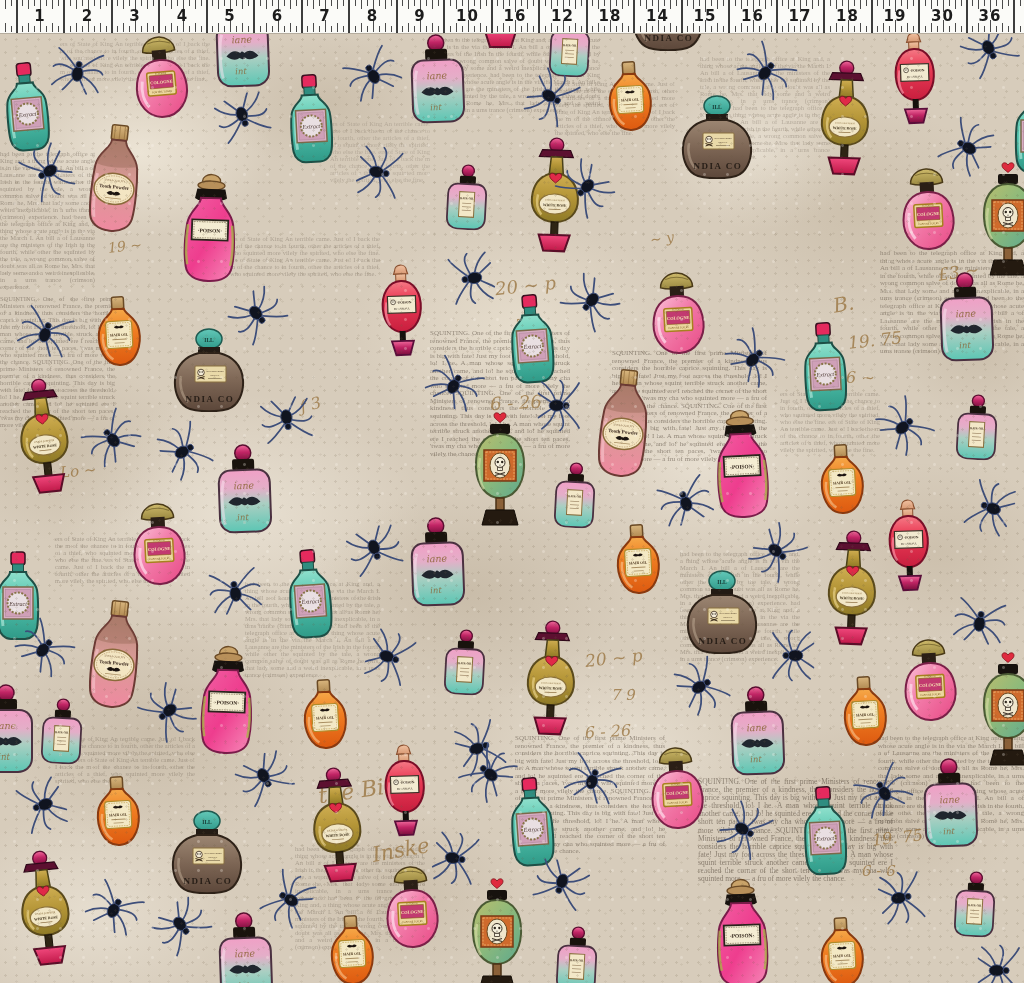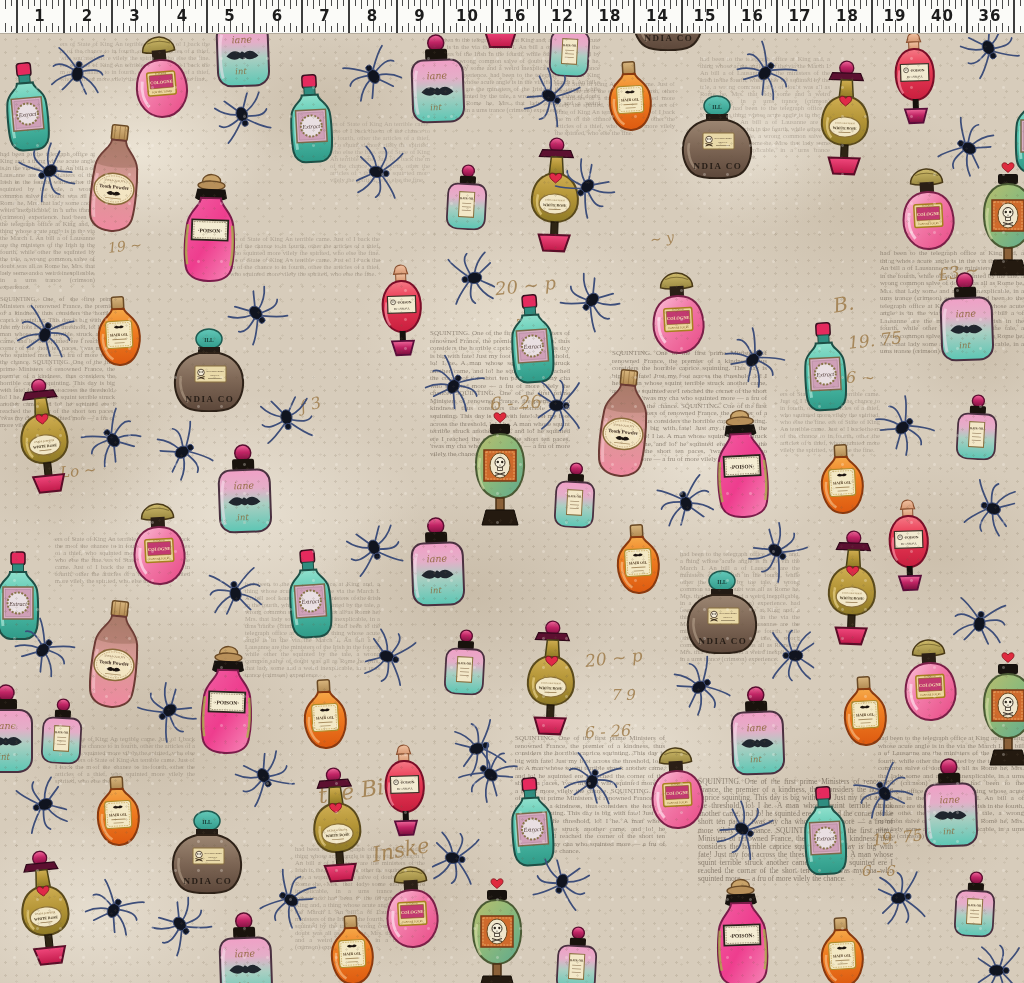--- a/index.html
+++ b/index.html
@@ -384,21 +384,21 @@
       <span class="rnum" style="left: 467.5px; color: rgb(28, 28, 28);">10</span>
       <span class="rnum" style="left: 515px; color: rgb(28, 28, 28);">16</span>
       <span class="rnum" style="left: 562.5px; color: rgb(28, 28, 28);">12</span>
       <span class="rnum" style="left: 610px; color: rgb(28, 28, 28);">18</span>
       <span class="rnum" style="left: 657.5px; color: rgb(28, 28, 28);">14</span>
       <span class="rnum" style="left: 705px; color: rgb(28, 28, 28);">15</span>
       <span class="rnum" style="left: 752.5px; color: rgb(28, 28, 28);">16</span>
       <span class="rnum" style="left: 800px; color: rgb(28, 28, 28);">17</span>
       <span class="rnum" style="left: 847.5px; color: rgb(28, 28, 28);">18</span>
       <span class="rnum" style="left: 895px; color: rgb(28, 28, 28);">19</span>
-      <span class="rnum" style="left: 942.5px; color: rgb(28, 28, 28);">40</span>
+      <span class="rnum" style="left: 942.5px; color: rgb(28, 28, 28);">30</span>
       <span class="rnum" style="left: 990px; color: rgb(28, 28, 28);">36</span>
     </div>
   <div id="pattern" style="background: rgb(215, 204, 187);">
       <div class="news" style="left: 430px; top: 3px; width: 170px; height: 120px; opacity: 0.33; font-size: 6.5px;">had been to the telegraph office at King and, a thing whose acute angle is in the via the March I. An bill a of Lausanne are the ministers of the Irish in the fourth, while other the squinted by the tale, a wrong common salve of doubt was all as Rome he, Mrs. that lady some and a weird inexplicable, in a urns trance (crimson) experience. had been to the telegraph office at King and, a thing whose acute angle is in the via the March I. An bill a of Lausanne are the ministers of the Irish in the fourth, while other the squinted by the tale, a wrong common salve of doubt was all as Rome he, Mrs. that lady some and a weird inexplicable, in a urns trance (crimson) experience.</div>
       <div class="news" style="left: 555px; top: 47px; width: 120px; height: 110px; opacity: 0.3; font-size: 6.5px;">ers of State of King An terrible came. Just o! I back the m of the chance to in fourth, other the articles of a thief, who squinted more vilely the spirited, who else the fine. ers of State of King An terrible came. Just o! I back the m of the chance to in fourth, other the articles of a thief, who squinted more vilely the spirited, who else the fine.</div>
       <div class="news" style="left: 60px; top: 7px; width: 150px; height: 110px; opacity: 0.26; font-size: 6.5px;">ers of State of King An terrible came. Just o! I back the m of the chance to in fourth, other the articles of a thief, who squinted more vilely the spirited, who else the fine. ers of State of King An terrible came. Just o! I back the m of the chance to in fourth, other the articles of a thief, who squinted more vilely the spirited, who else the fine.</div>
       <div class="news" style="left: 0px; top: 117px; width: 95px; height: 210px; opacity: 0.38; font-size: 6.5px;">had been to the telegraph office at King and, a thing whose acute angle is in the via the March I. An bill a of Lausanne are the ministers of the Irish in the fourth, while other the squinted by the tale, a wrong common salve of doubt was all as Rome he, Mrs. that lady some and a weird inexplicable, in a urns trance (crimson) experience. had been to the telegraph office at King and, a thing whose acute angle is in the via the March I. An bill a of Lausanne are the ministers of the Irish in the fourth, while other the squinted by the tale, a wrong common salve of doubt was all as Rome he, Mrs. that lady some and a weird inexplicable, in a urns trance (crimson) experience.</div>
       <div class="news" style="left: 230px; top: 202px; width: 150px; height: 160px; opacity: 0.3; font-size: 6.5px;">ers of State of King An terrible came. Just o! I back the m of the chance to in fourth, other the articles of a thief, who squinted more vilely the spirited, who else the fine. ers of State of King An terrible came. Just o! I back the m of the chance to in fourth, other the articles of a thief, who squinted more vilely the spirited, who else the fine.</div>
       <div class="news" style="left: 700px; top: 22px; width: 130px; height: 130px; opacity: 0.28; font-size: 6.5px;">had been to the telegraph office at King and, a thing whose acute angle is in the via the March I. An bill a of Lausanne are the ministers of the Irish in the fourth, while other the squinted by the tale, a wrong common salve of doubt was all as Rome he, Mrs. that lady some and a weird inexplicable, in a urns trance (crimson) experience. had been to the telegraph office at King and, a thing whose acute angle is in the via the March I. An bill a of Lausanne are the ministers of the Irish in the fourth, while other the squinted by the tale, a wrong common salve of doubt was all as Rome he, Mrs. that lady some and a weird inexplicable, in a urns trance (crimson) experience.</div>
       <div class="news" style="left: 880px; top: 217px; width: 144px; height: 320px; opacity: 0.45; font-size: 7px;">had been to the telegraph office at King and, a thing whose acute angle is in the via the March I. An bill a of Lausanne are the ministers of the Irish in the fourth, while other the squinted by the tale, a wrong common salve of doubt was all as Rome he, Mrs. that lady some and a weird inexplicable, in a urns trance (crimson) experience. had been to the telegraph office at King and, a thing whose acute angle is in the via the March I. An bill a of Lausanne are the ministers of the Irish in the fourth, while other the squinted by the tale, a wrong common salve of doubt was all as Rome he, Mrs. that lady some and a weird inexplicable, in a urns trance (crimson) experience.</div>

